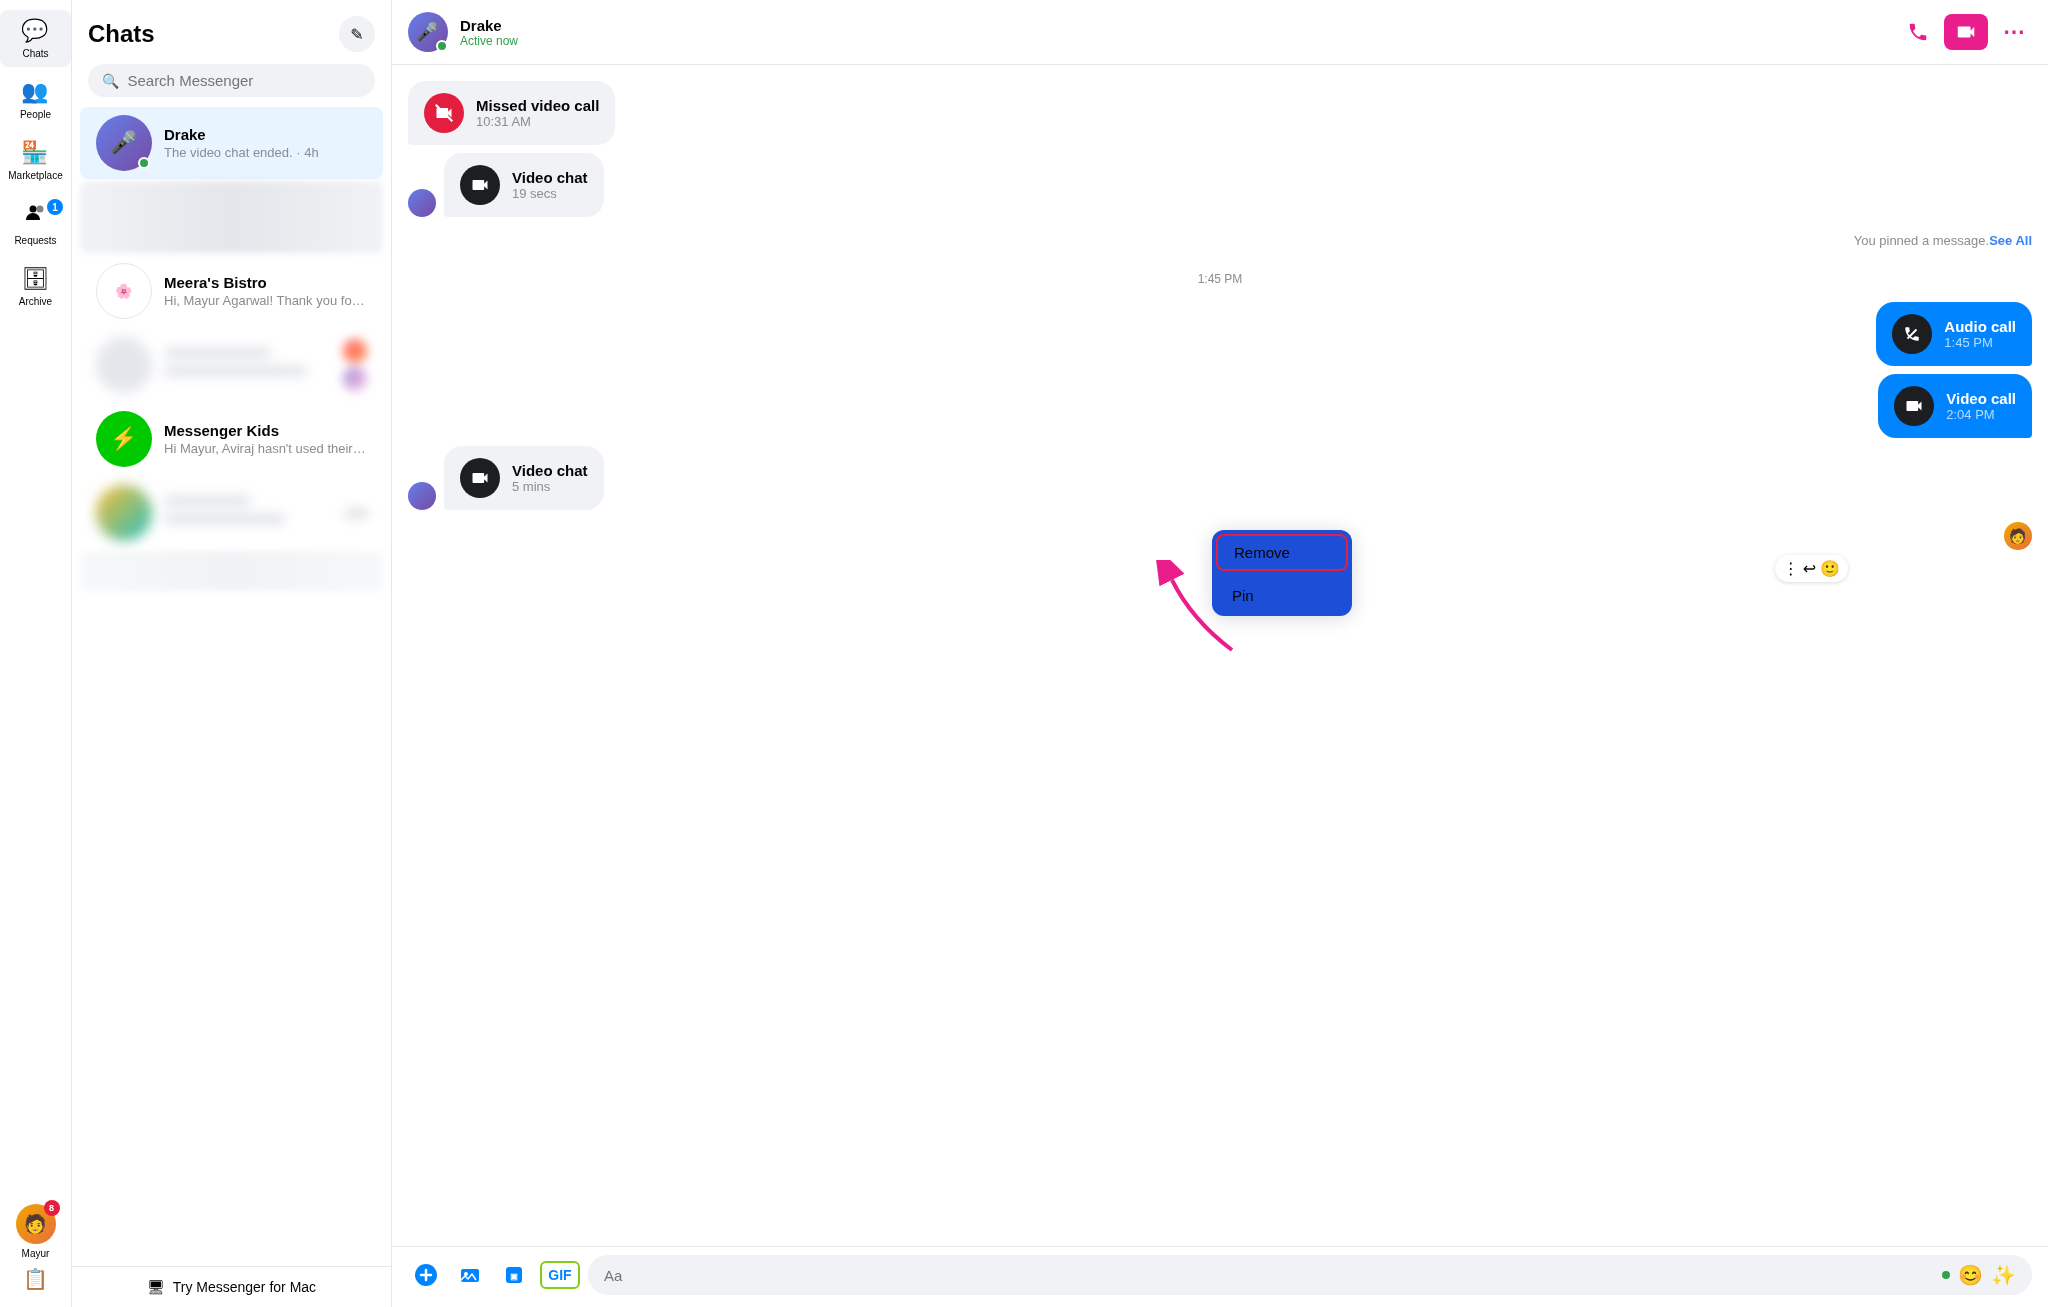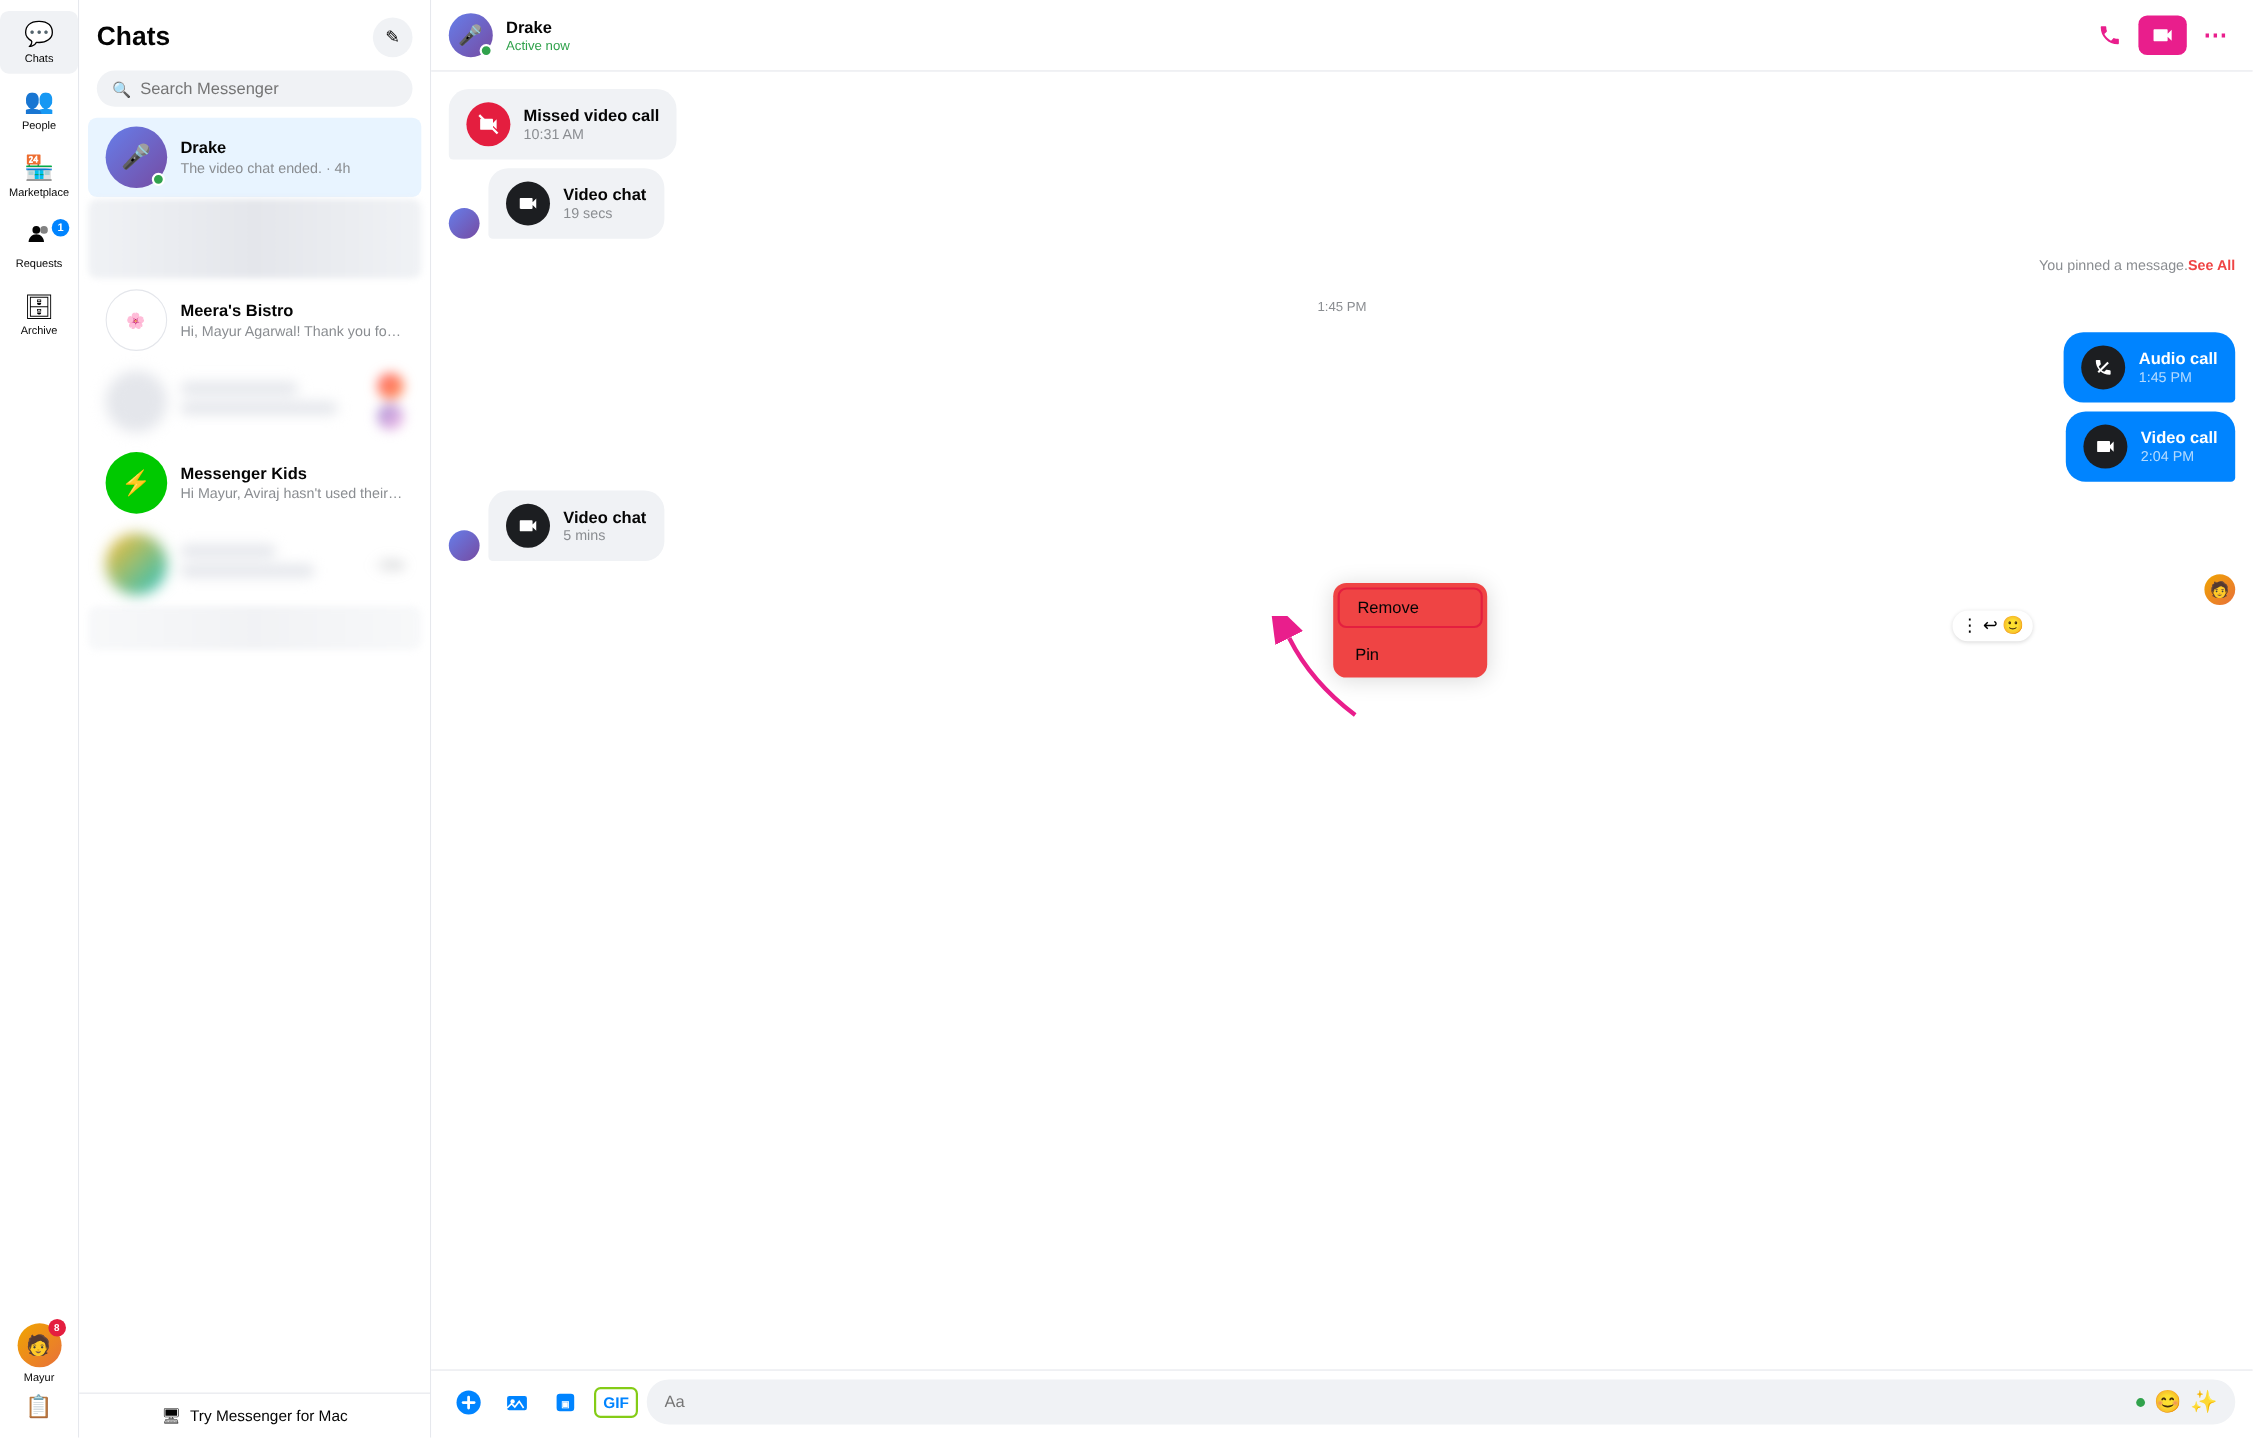--- a/index.html
+++ b/index.html
@@ -262,21 +262,21 @@
       gap: 8px;
     }
     .msg-center {
       display: flex;
       justify-content: flex-end;
       align-items: center;
       font-size: 13px;
       color: #8a8d91;
       margin: 8px 0;
     }
-    .msg-center a { color: #ef4444; text-decoration: none; font-weight: 600; }
+    .msg-center a { color: #3b82f6; text-decoration: none; font-weight: 600; }
     .msg-timestamp { text-align: center; font-size: 12px; color: #8a8d91; margin: 8px 0; }
 
     
     .bubble-row {
       display: flex;
       align-items: flex-end;
       gap: 8px;
     }
     .bubble-row.left { flex-direction: row; }
     .bubble-row.right { flex-direction: row-reverse; }
@@ -316,21 +316,21 @@
     .call-icon-wrap.video-call { background: #1c1e21; color: #fff; }
     .call-icon-wrap.audio-call-dark { background: #1c1e21; color: #fff; }
     .call-info .call-type { font-size: 15px; font-weight: 600; }
     .call-info .call-time { font-size: 13px; color: #8a8d91; }
     .bubble.left .call-info .call-time { color: #8a8d91; }
     .bubble.right .call-info .call-time { color: rgba(255,255,255,0.7); }
 
     
     .context-menu {
       position: absolute;
-      background: #ef4444;
+      background: #1d4ed8;
       border-radius: 12px;
       box-shadow: 0 2px 20px rgba(0,0,0,0.15);
       z-index: 100;
       overflow: hidden;
       min-width: 140px;
       top: 530px;
       left: 820px;
     }
     .context-menu-item {
       padding: 12px 20px;

